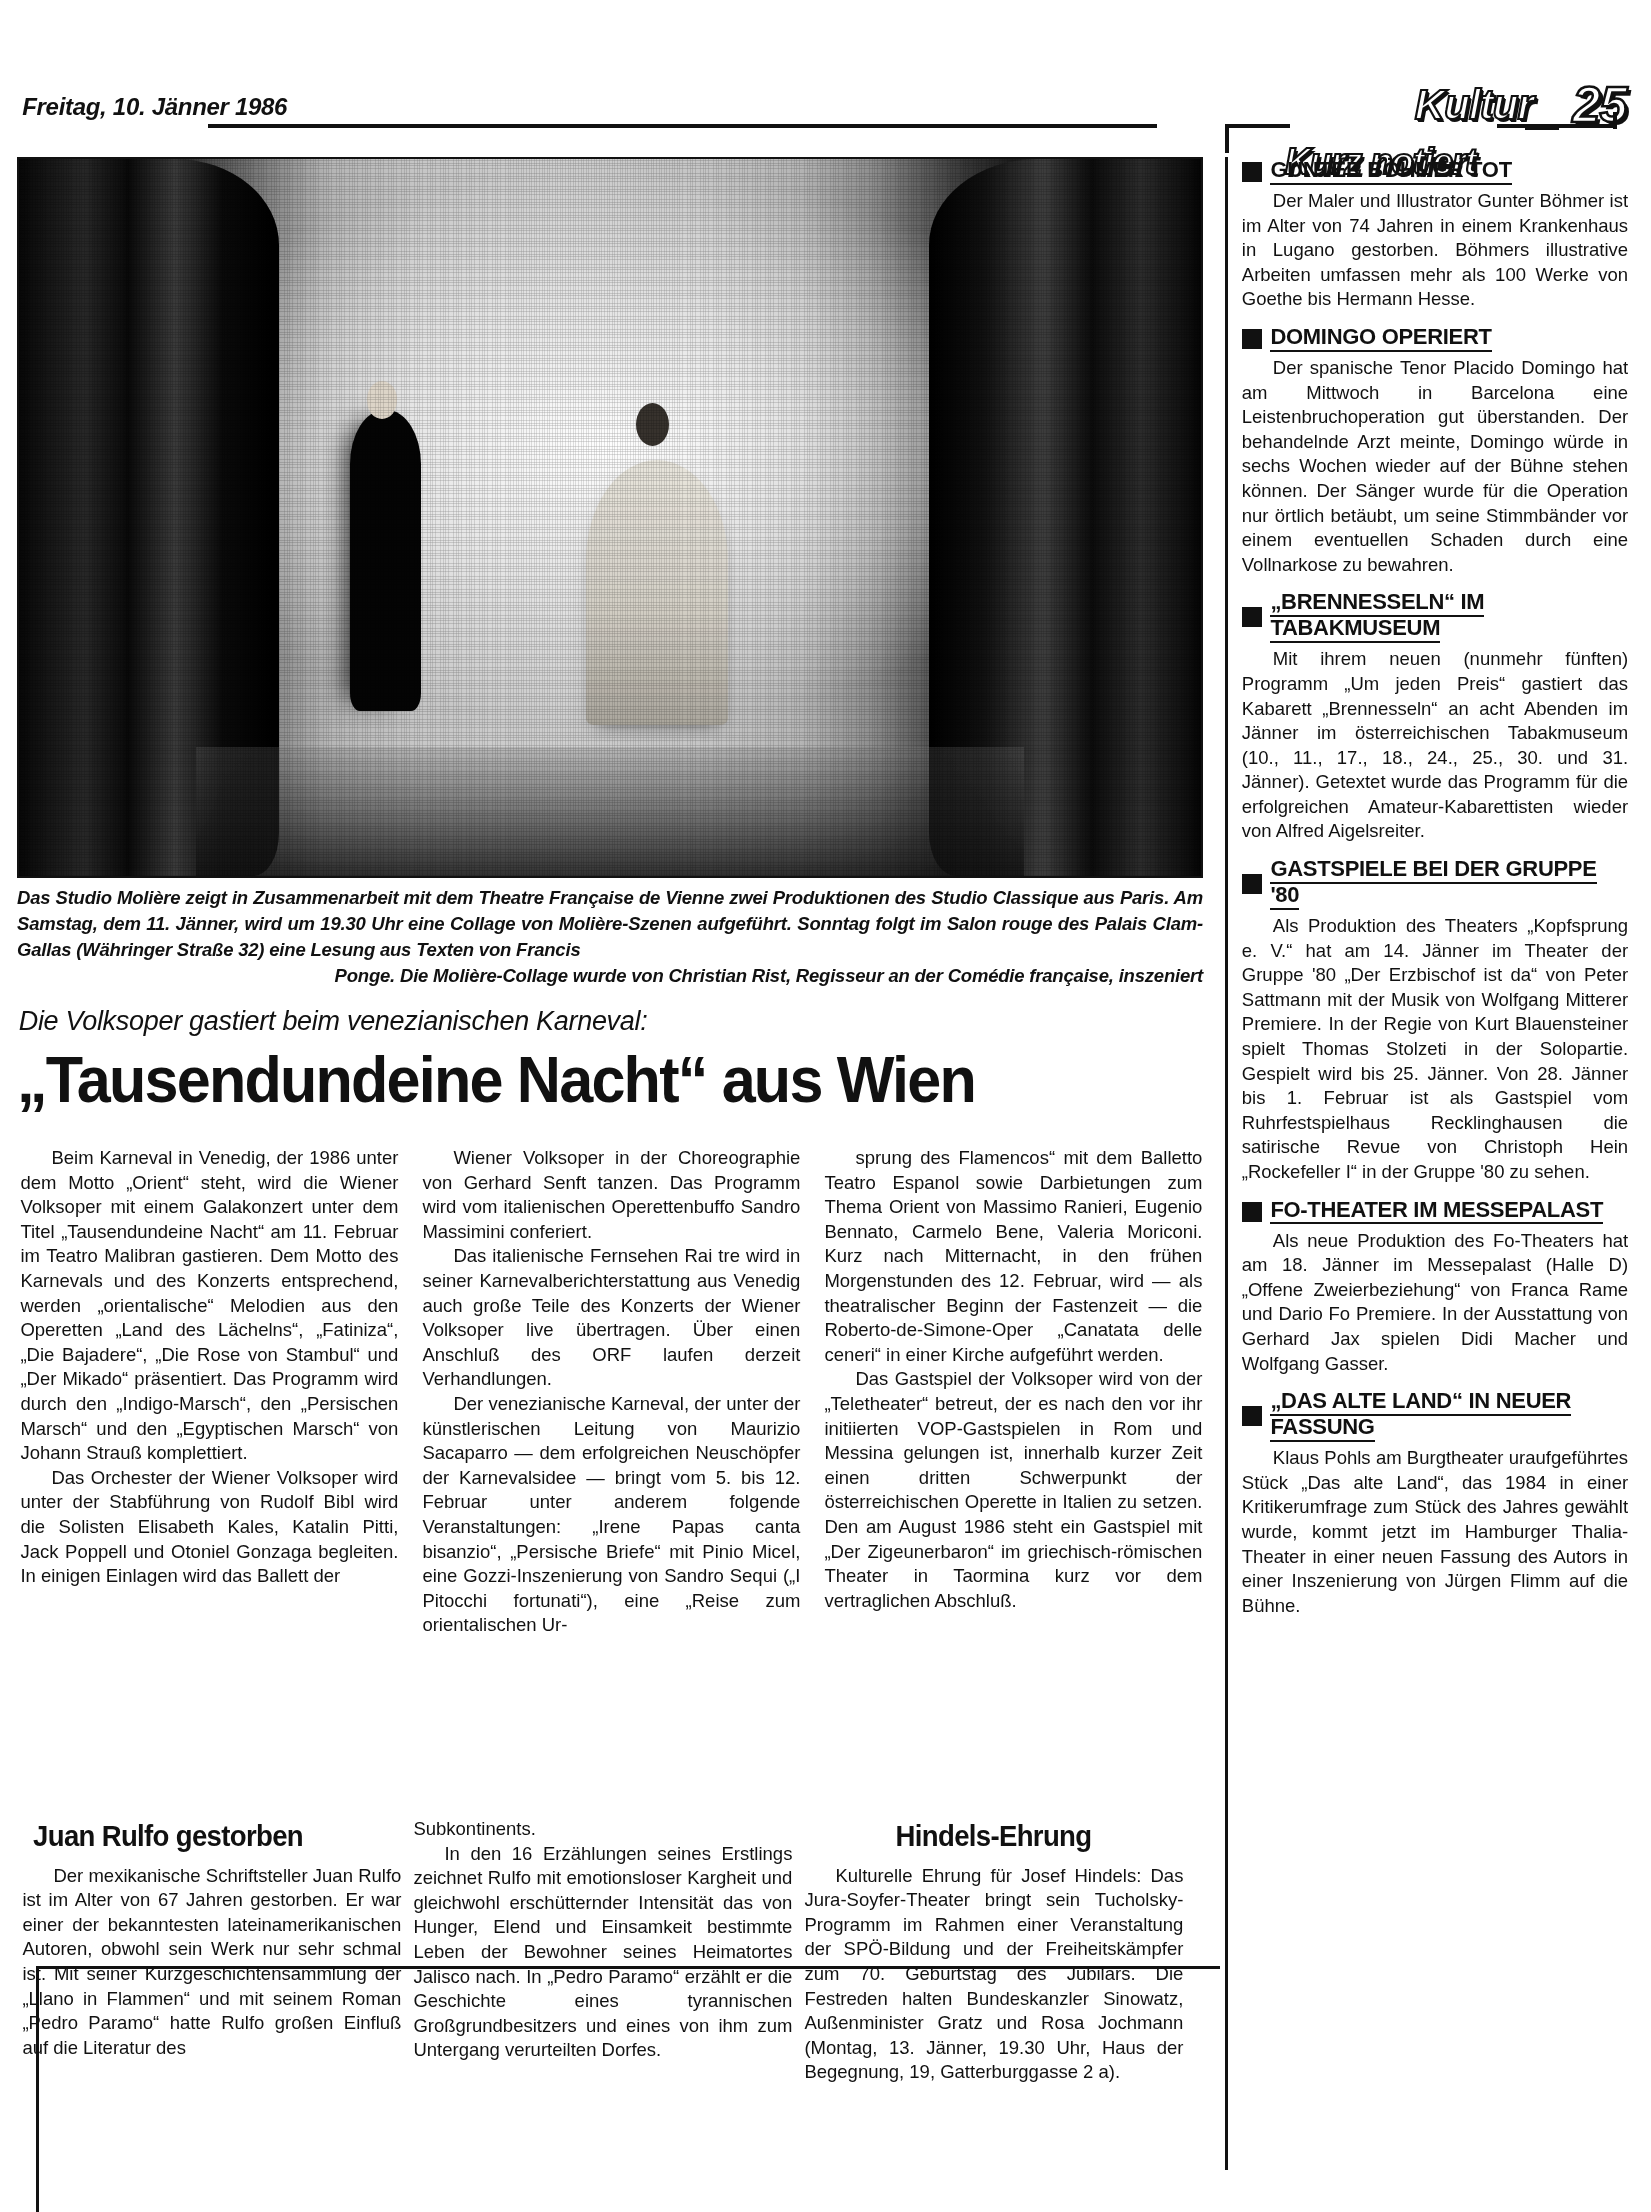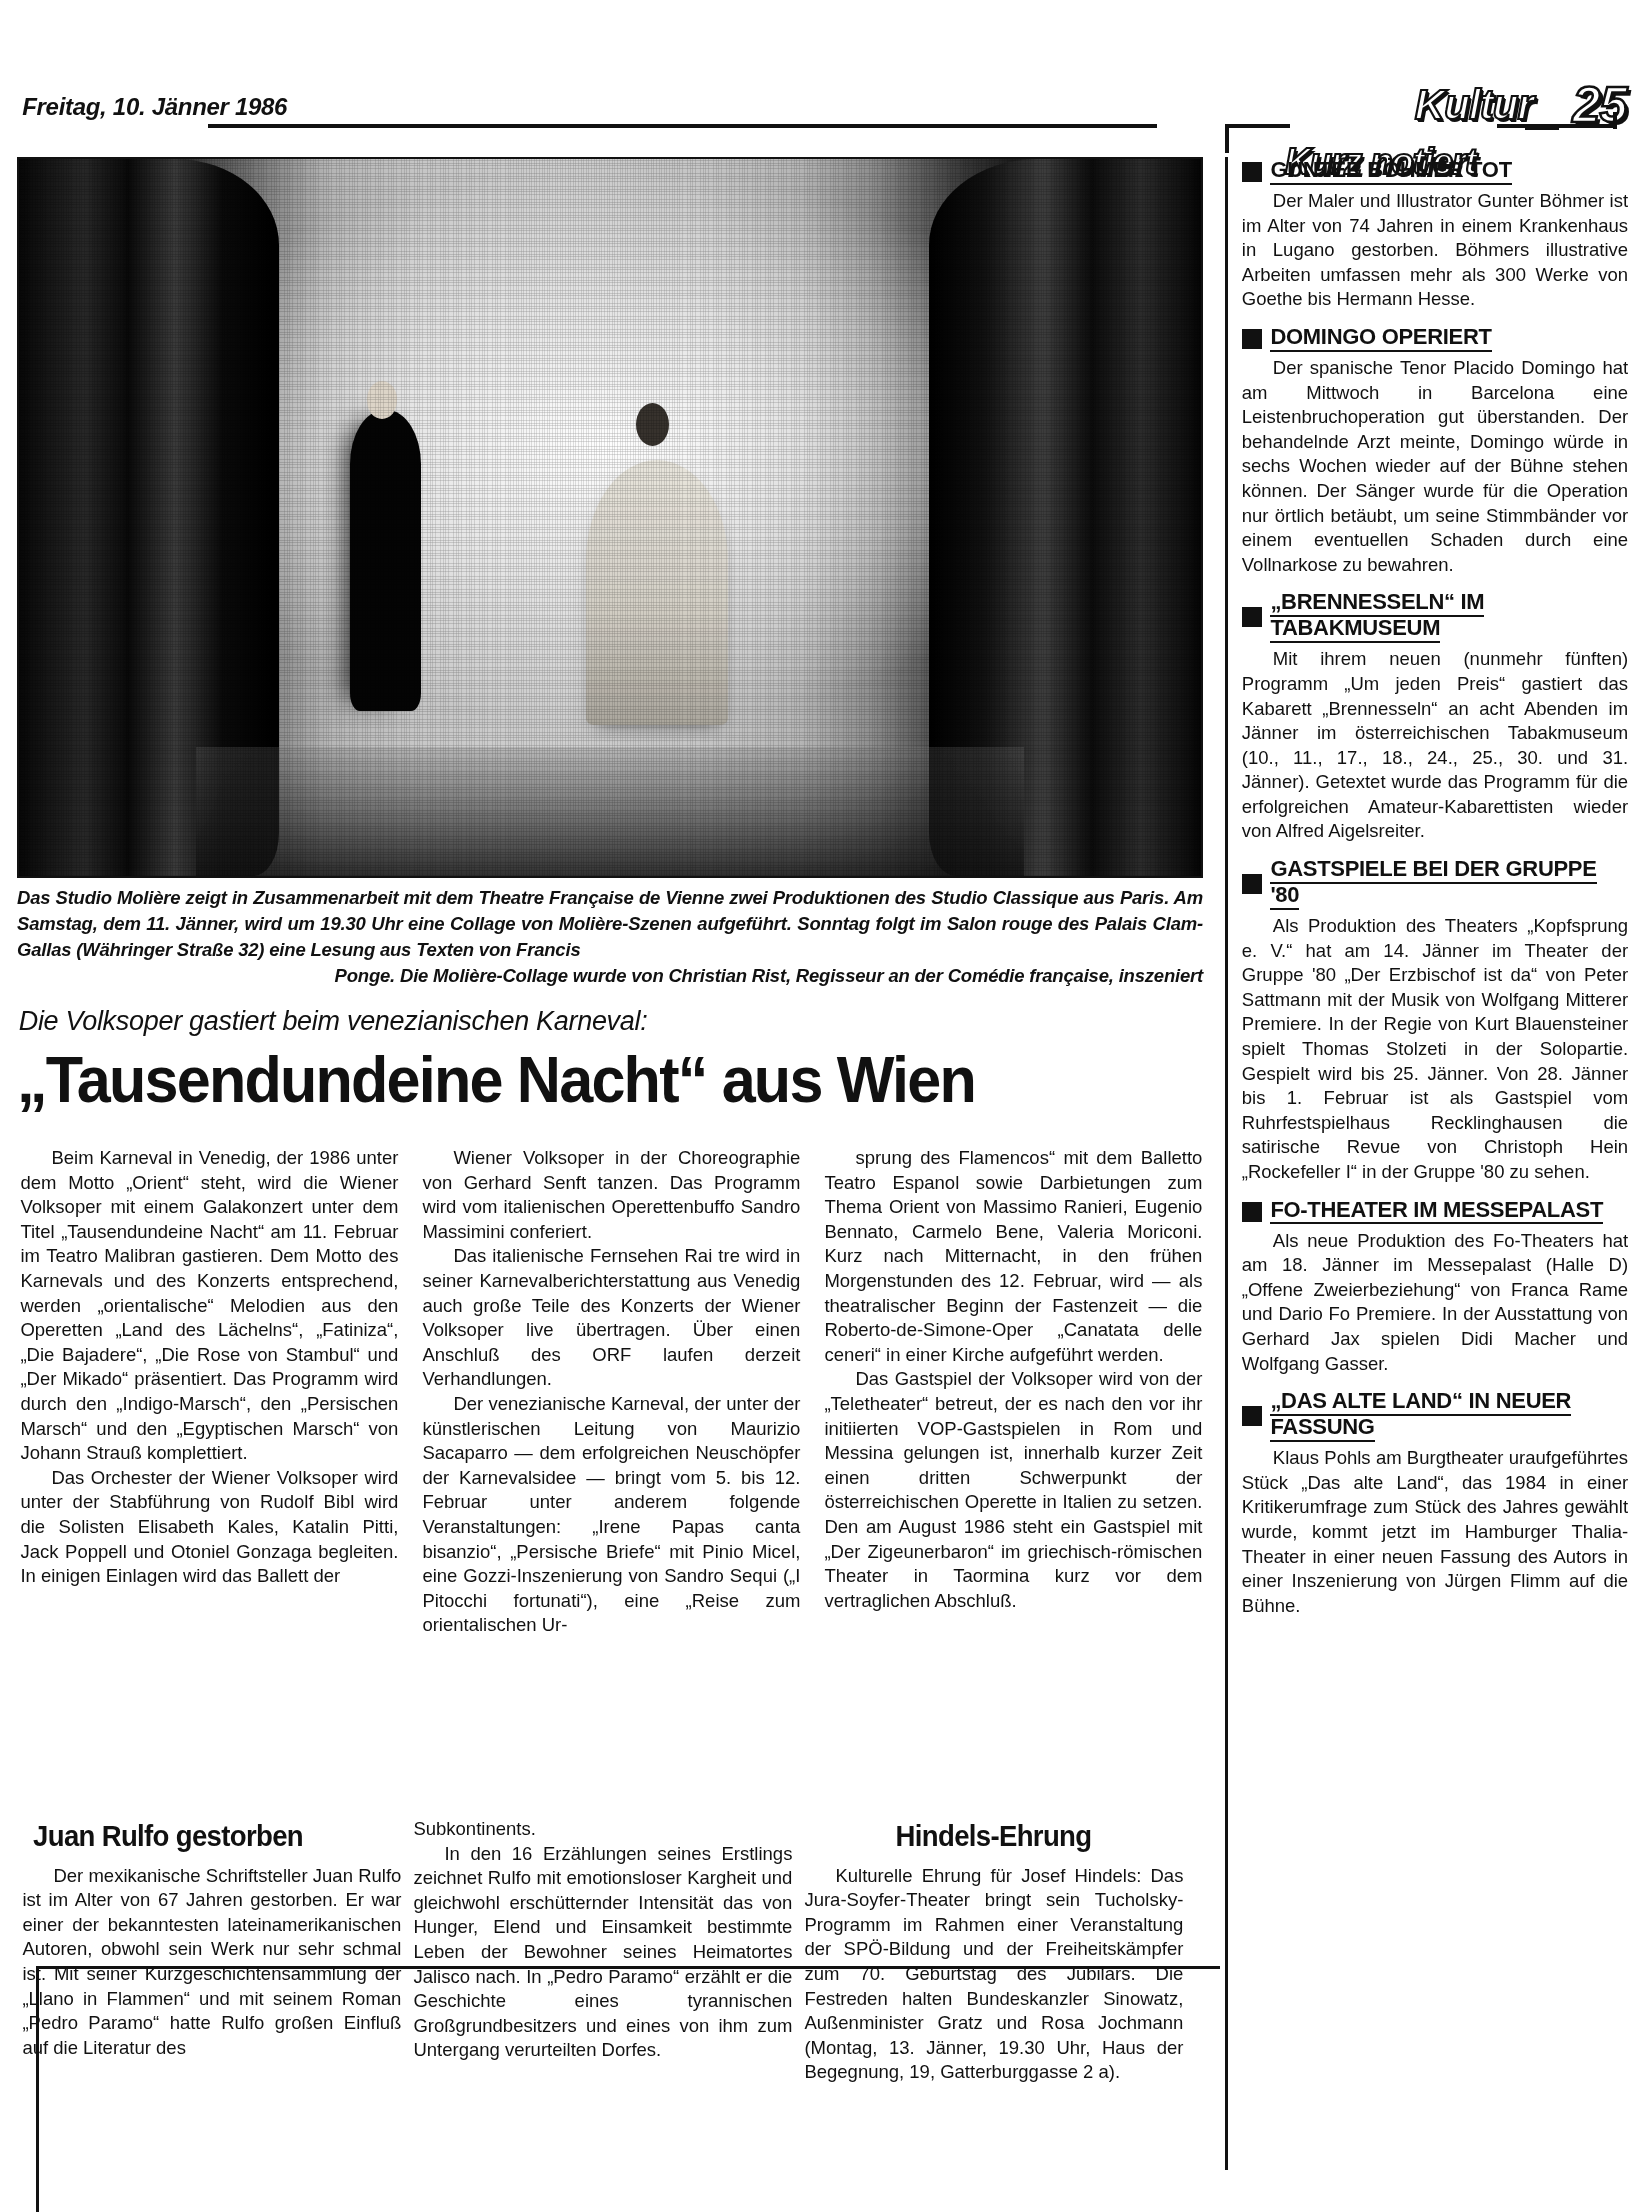--- a/index.html
+++ b/index.html
@@ -447,21 +447,21 @@
 
   <div class="sidebar">
 
     <div class="sb-item">
       <div class="sb-head-row">
         <div class="sb-bullet"></div>
         <div class="sb-head-wrap">
           <span class="sb-head">GUNTER BÖHMER TOT</span>
         </div>
       </div>
-      <p class="sb-body">Der Maler und Illustrator Gunter Böhmer ist im Alter von 74 Jahren in einem Krankenhaus in Lugano gestorben. Böhmers illustrative Arbeiten umfassen mehr als 300 Werke von Goethe bis Hermann Hesse.</p>
+      <p class="sb-body">Der Maler und Illustrator Gunter Böhmer ist im Alter von 74 Jahren in einem Krankenhaus in Lugano gestorben. Böhmers illustrative Arbeiten umfassen mehr als 100 Werke von Goethe bis Hermann Hesse.</p>
     </div>
 
     <div class="sb-item">
       <div class="sb-head-row">
         <div class="sb-bullet"></div>
         <div class="sb-head-wrap">
           <span class="sb-head">DOMINGO OPERIERT</span>
         </div>
       </div>
       <p class="sb-body">Der spanische Tenor Placido Domingo hat am Mittwoch in Barcelona eine Leistenbruchoperation gut überstanden. Der behandelnde Arzt meinte, Domingo würde in sechs Wochen wieder auf der Bühne stehen können. Der Sänger wurde für die Operation nur örtlich betäubt, um seine Stimmbänder vor einem eventuellen Schaden durch eine Vollnarkose zu bewahren.</p>

